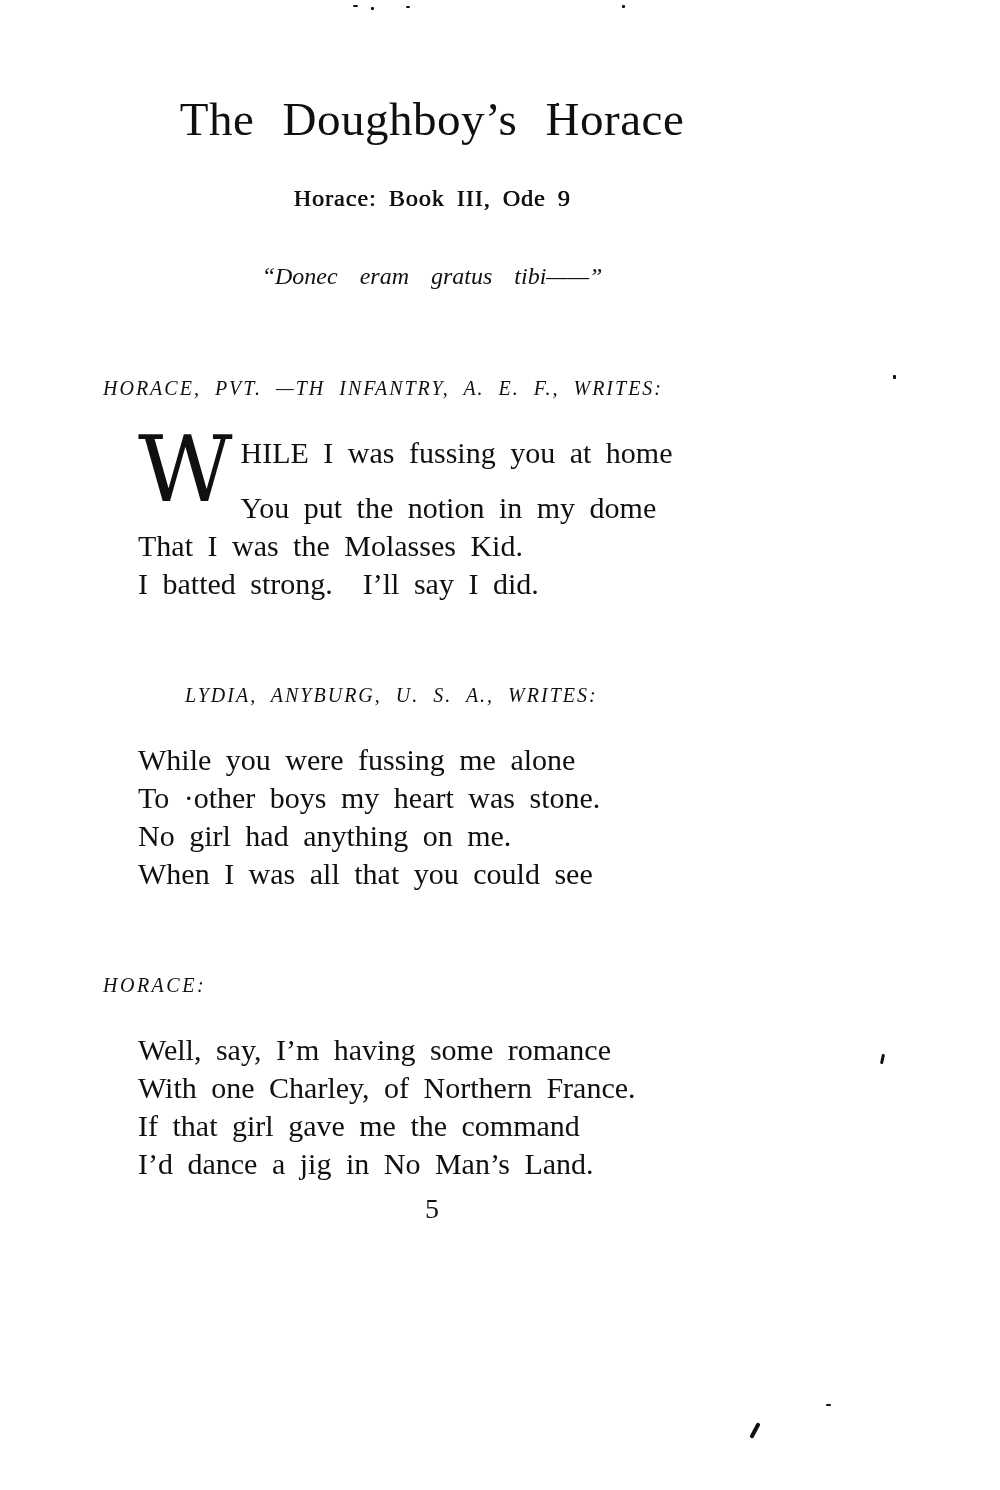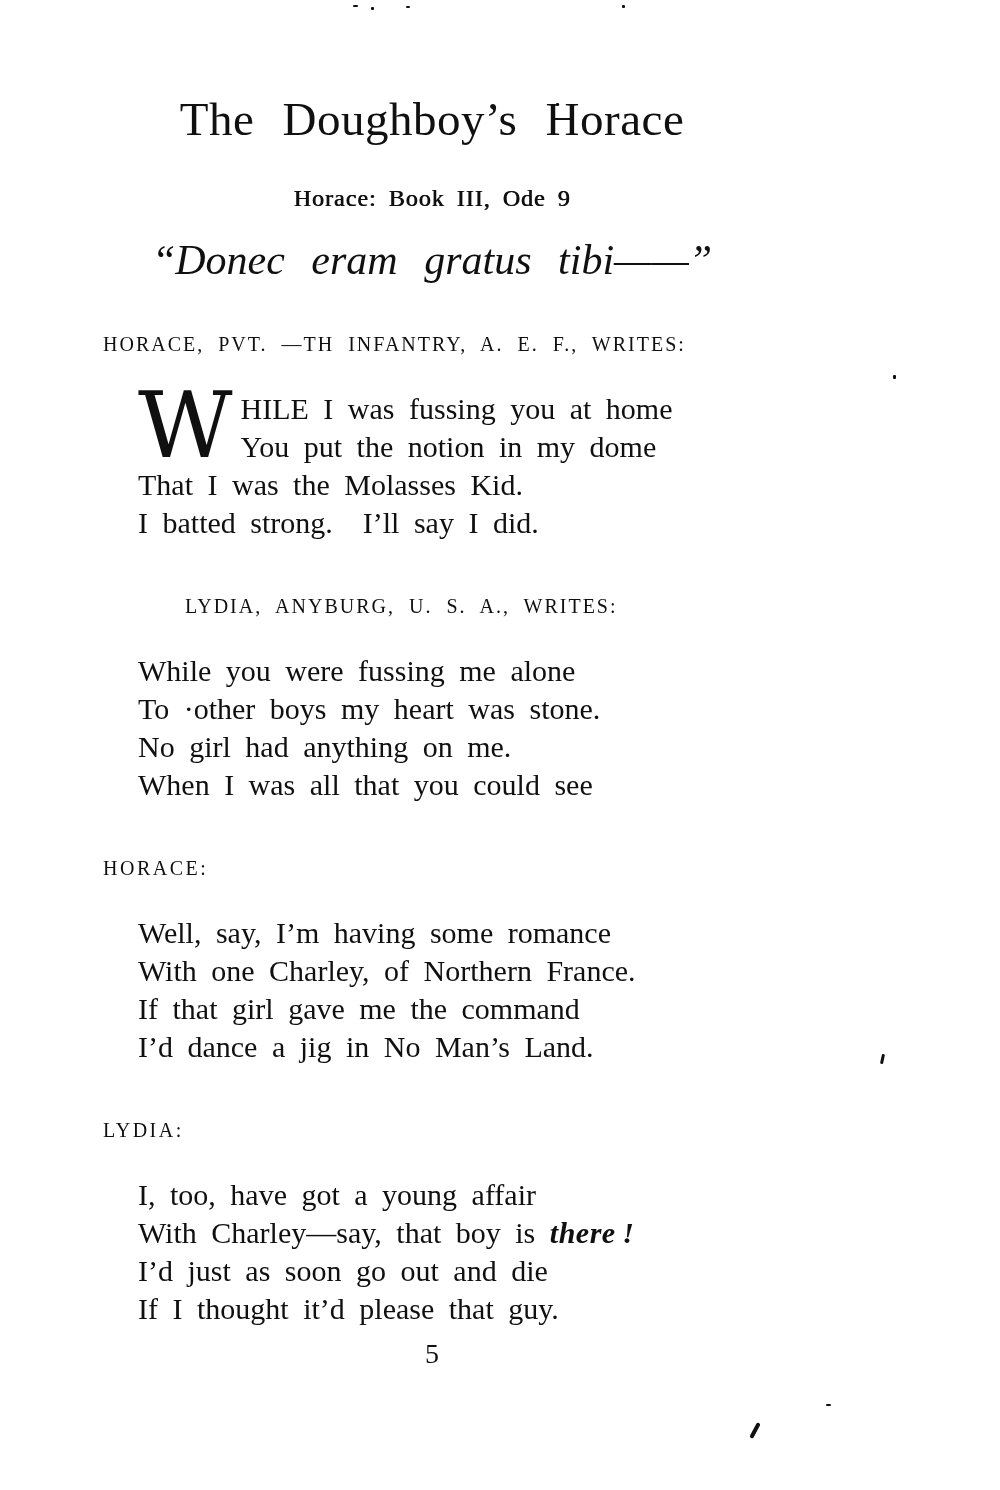--- a/index.html
+++ b/index.html
@@ -22,46 +22,47 @@
   }
   .subtitle {
     margin-top:38px;
     font-size:24px; line-height:28px;
     font-weight:normal;
     text-align:center;
     word-spacing:5px; letter-spacing:1px;
     text-shadow:0.7px 0 0 currentColor;
   }
   .epigraph {
-    margin-top:28px;
-    font-size:42px; line-height:40px;
+    margin-top:44px;
+    font-size:24px; line-height:40px;
     font-style:italic;
     text-align:center;
     word-spacing:16px;
     white-space:nowrap;
   }
 
   .speaker {
-    margin-top:52px;
+    margin-top:80px;
     font-size:20px; line-height:24px;
     letter-spacing:2px; word-spacing:7px;
     white-space:nowrap;
+    font-style:italic;
   }
   .s-left   { margin-left:0; }
   .s-indent { margin-left:82px; }
   .s-center { letter-spacing:2.5px; }
 
   .stanza {
     margin-top:34px;
     margin-left:35px;
     font-size:30px; line-height:38px;
     word-spacing:7px;
   }
   .line { white-space:nowrap; }
-  .line.indent { padding-left:18px; }
+  .line.indent { padding-left:18px;margin-top:17px; }
 
   .dropcap {
     float:left;
     font-family:"DejaVu Serif",serif;
     font-size:92px; line-height:72px;
     height:76px;
     margin-right:8px;
     font-weight:normal;
   }
   .boldital { font-style:italic; font-weight:bold; letter-spacing:0.5px; }
@@ -107,29 +108,20 @@
   <div class="section">
     <div class="speaker s-center">HORACE:</div>
     <div class="stanza">
             <div class="line">Well, say, I’m having some romance</div>
             <div class="line">With one Charley, of Northern France.</div>
             <div class="line">If that girl gave me the command</div>
             <div class="line">I’d dance a jig in No Man’s Land.</div>
           </div>
   </div>
 
-  <div class="section">
-    <div class="speaker s-center">LYDIA:</div>
-    <div class="stanza">
-            <div class="line">I, too, have got a young affair</div>
-            <div class="line">With Charley—say, that boy is <em class="boldital">there !</em></div>
-            <div class="line">I’d just as soon go out and die</div>
-            <div class="line">If I thought it’d please that guy.</div>
-          </div>
-  </div>
 </div>
     <div class="page-number">5</div>
   </div>
 
   <div class="speck" style="left:353px;top:5px;width:5px;height:2px;"></div>
   <div class="speck" style="left:371px;top:7px;width:3px;height:3px;"></div>
   <div class="speck" style="left:406px;top:6px;width:4px;height:2px;"></div>
   <div class="speck" style="left:622px;top:5px;width:3px;height:3px;"></div>
   <div class="speck" style="left:556px;top:103px;width:3px;height:3px;"></div>
   <div class="speck" style="left:893px;top:375px;width:3px;height:4px;"></div>

